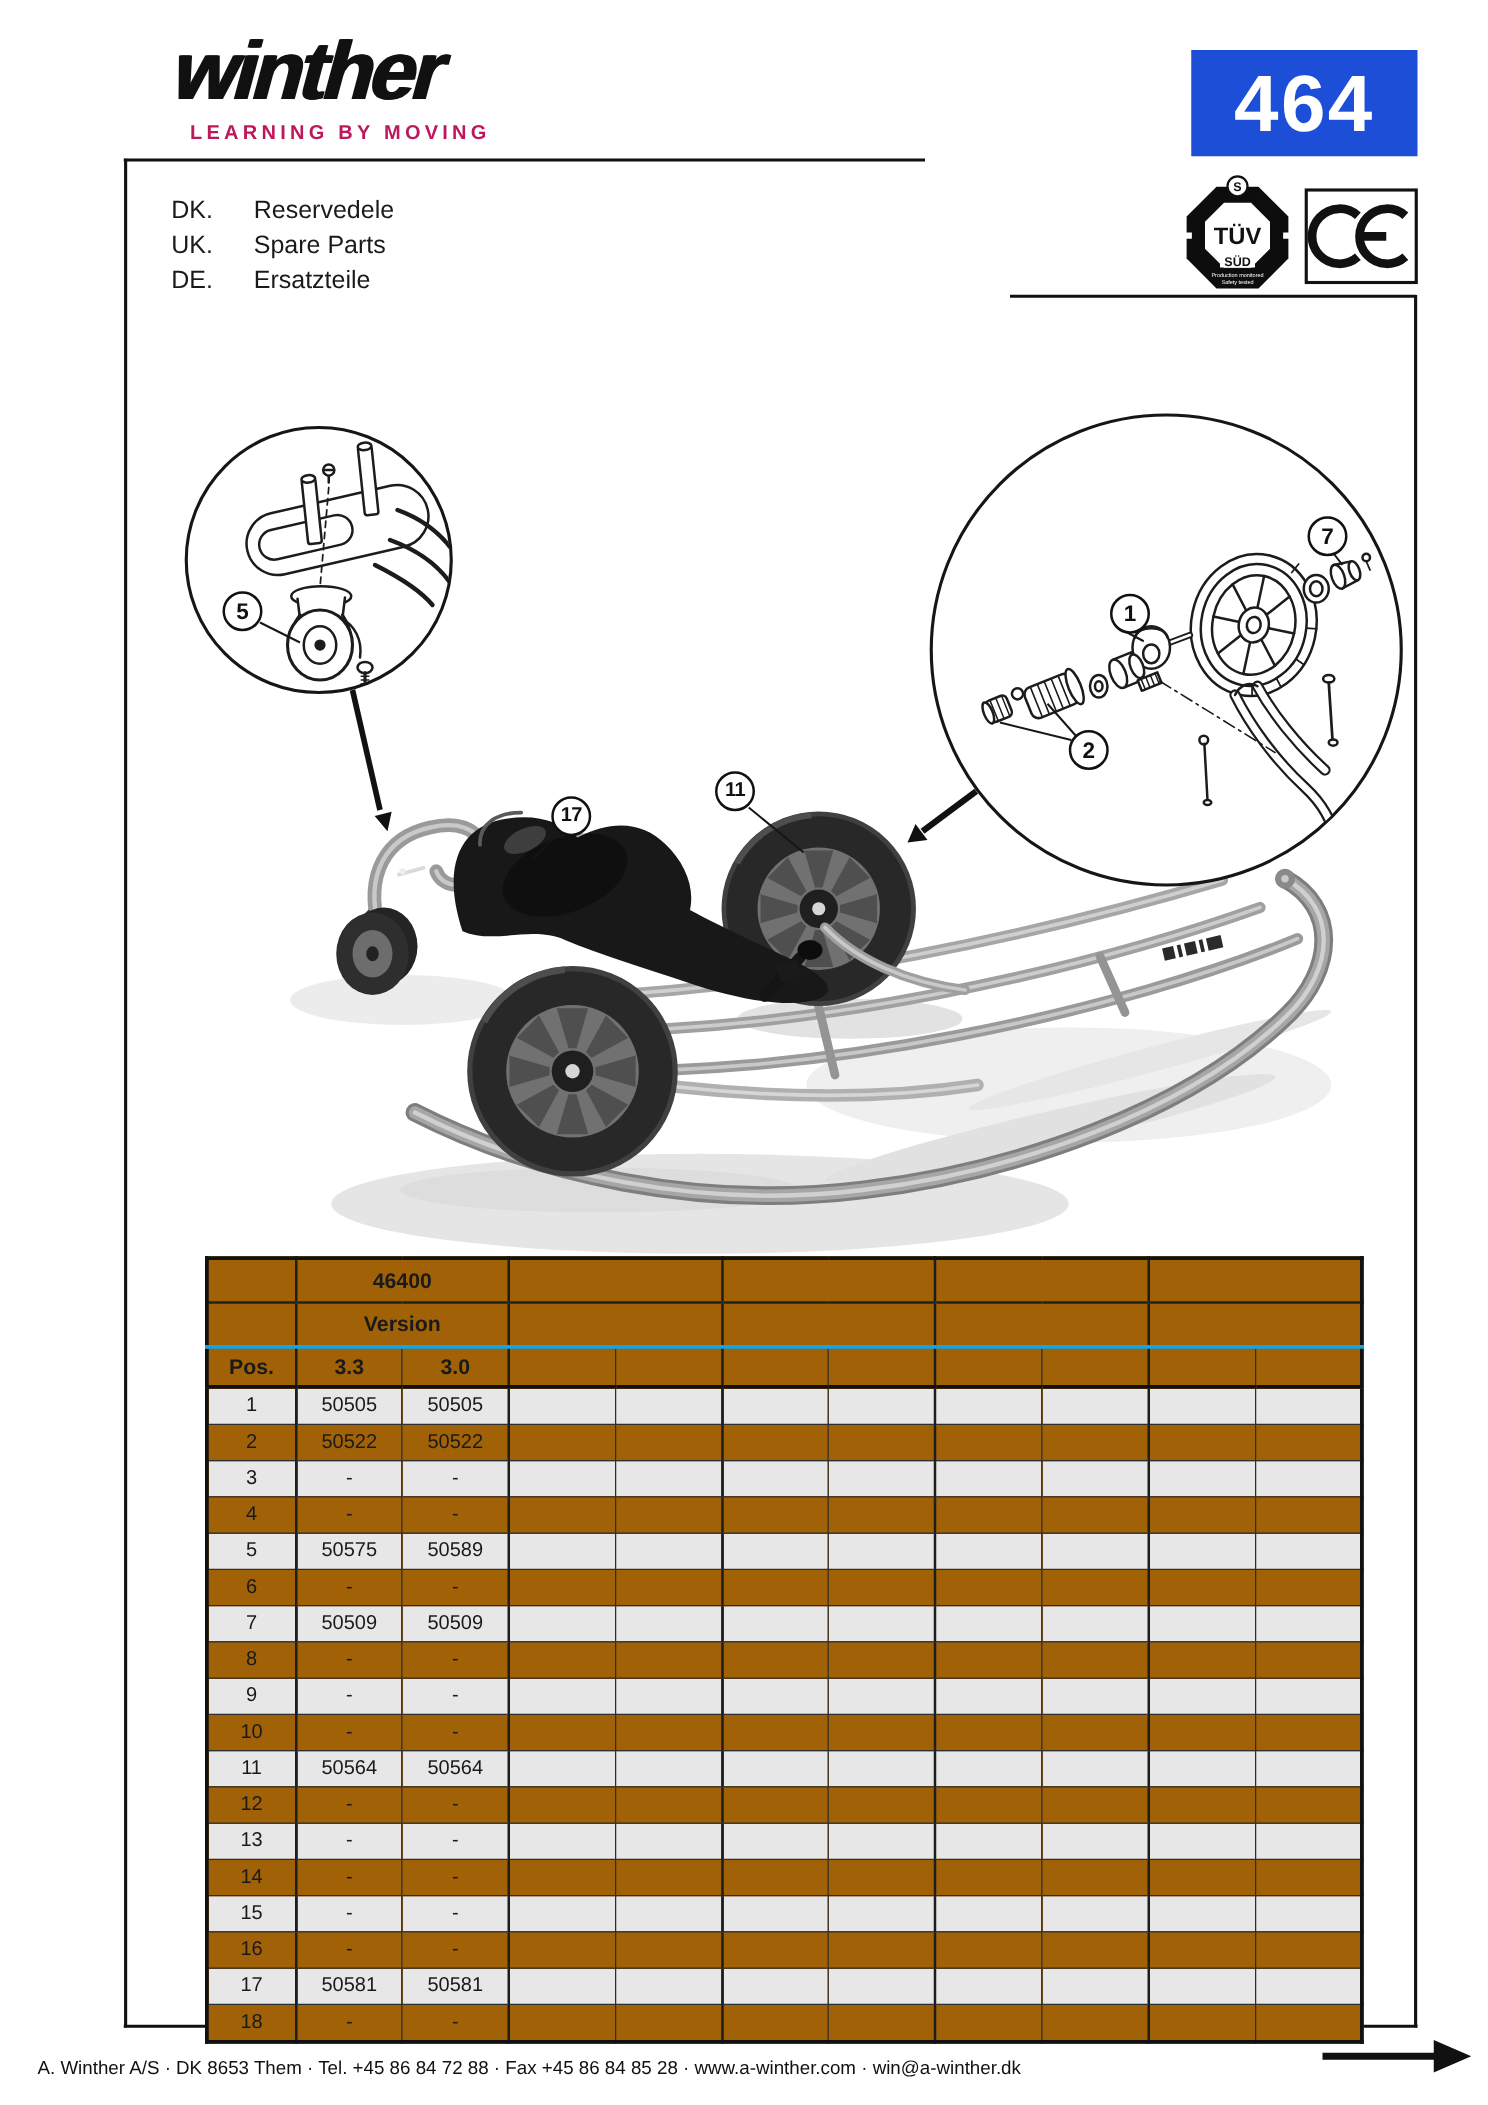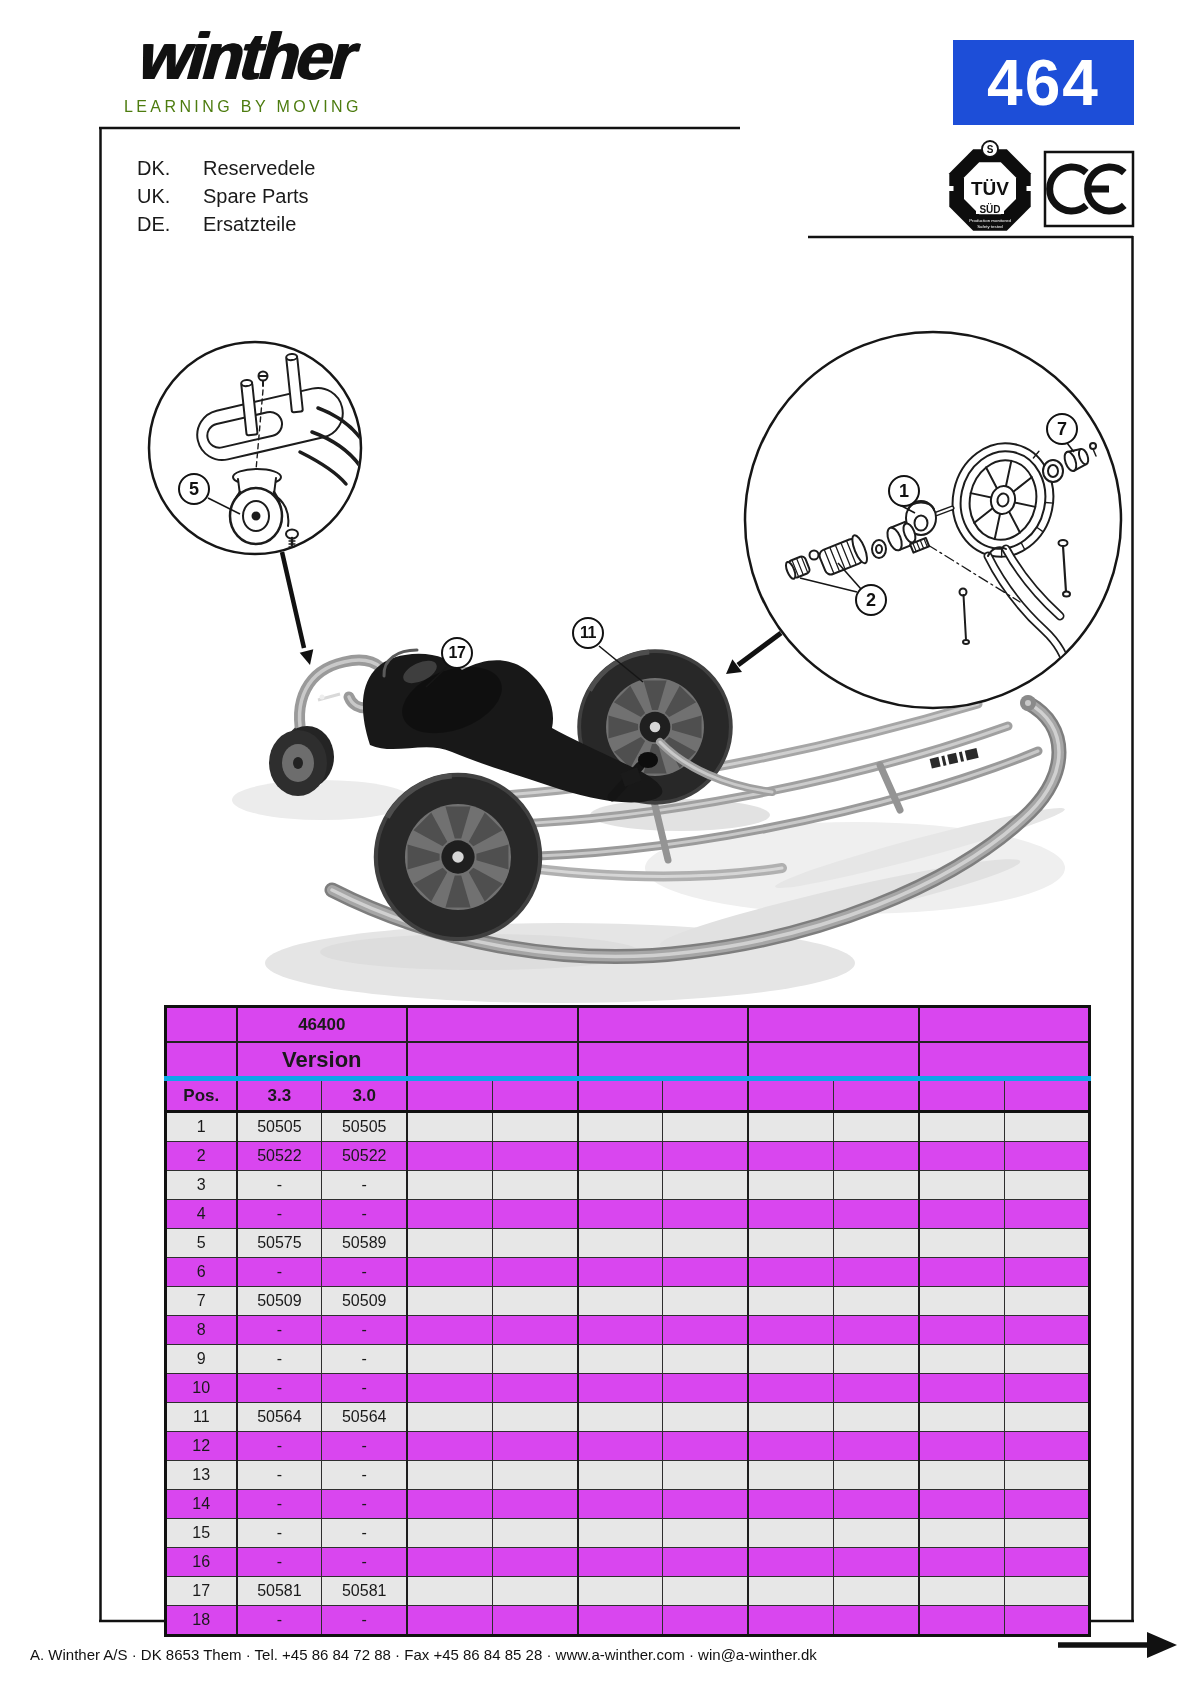--- a/index.html
+++ b/index.html
@@ -7,49 +7,49 @@
     position:relative; width:1190px; height:1684px; background:#fff;
     font-family:"Liberation Sans", sans-serif; color:#1a1a1a; overflow:hidden;
   }
   
   .logo {
     position:absolute; left:130px; top:18px; font-size:66px; font-weight:bold;
     letter-spacing:-3px; color:#111; transform:skewX(-15deg); transform-origin:left bottom;
     text-shadow:2px 0 #111, 1px 0 #111;
   }
   .tagline {
-    position:absolute; left:124px; top:98px; font-size:16px; font-weight:normal;
-    letter-spacing:3.4px; color:#4d7c0f;
+    position:absolute; left:152px; top:98px; font-size:16px; font-weight:bold;
+    letter-spacing:3.4px; color:#be185d;
   }
   .pagenum {
     position:absolute; left:953px; top:40px; width:181px; height:85px; background:#1d4ed8;
     color:#fff; font-size:64px; font-weight:bold; text-align:center; line-height:86px;
     letter-spacing:2px; z-index:3;
   }
   
   .langs { position:absolute; left:137px; top:154px; font-size:20px; z-index:3; }
   .langs .lrow { display:flex; height:28px; line-height:28px; }
   .langs .code { width:66px; }
   
   .callout {
     position:absolute; width:32px; height:32px; box-sizing:border-box; z-index:6;
     border:2px solid #111; border-radius:50%; background:#fff; text-align:center;
     font-weight:bold; font-size:18px; line-height:28px; color:#111;
   }
   .callout.two { font-size:16px; letter-spacing:-0.5px; }
   
   table.parts {
     position:absolute; left:164px; top:1005px; width:924px; z-index:4;
-    border-collapse:collapse; table-layout:fixed; background:#d946ef; font-size:16px;
+    border-collapse:collapse; table-layout:fixed; background:#a16207; font-size:16px;
     border:3px solid #111;
   }
   .parts td { border:1px solid #2e2e2e; padding:0; text-align:center; overflow:hidden; white-space:nowrap; }
   .parts .gl { border-left:2px solid #1d1d1d; }
   .parts tr.h1 td { height:33px; font-weight:bold; font-size:17px; border-bottom:2px solid #222; }
-  .parts tr.h2 td { height:33px; font-weight:bold; font-size:22px; border-bottom:5px solid #0ea5e9; }
+  .parts tr.h2 td { height:33px; font-weight:bold; font-size:17px; border-bottom:3px solid #0ea5e9; }
   .parts tr.h3 td { height:29px; font-weight:bold; font-size:17px; border-bottom:3px solid #111; }
   .parts tbody td { height:28px; }
   .parts tbody tr:nth-child(odd) td { background:#e7e7e7; }
   
   .footer {
     position:absolute; left:30px; top:1634px; width:1100px; text-align:left;
     font-size:15px; color:#111; z-index:3;margin-top:12px;
   }
   svg.canvas { position:absolute; left:0; top:0; z-index:1; }
 </style>

